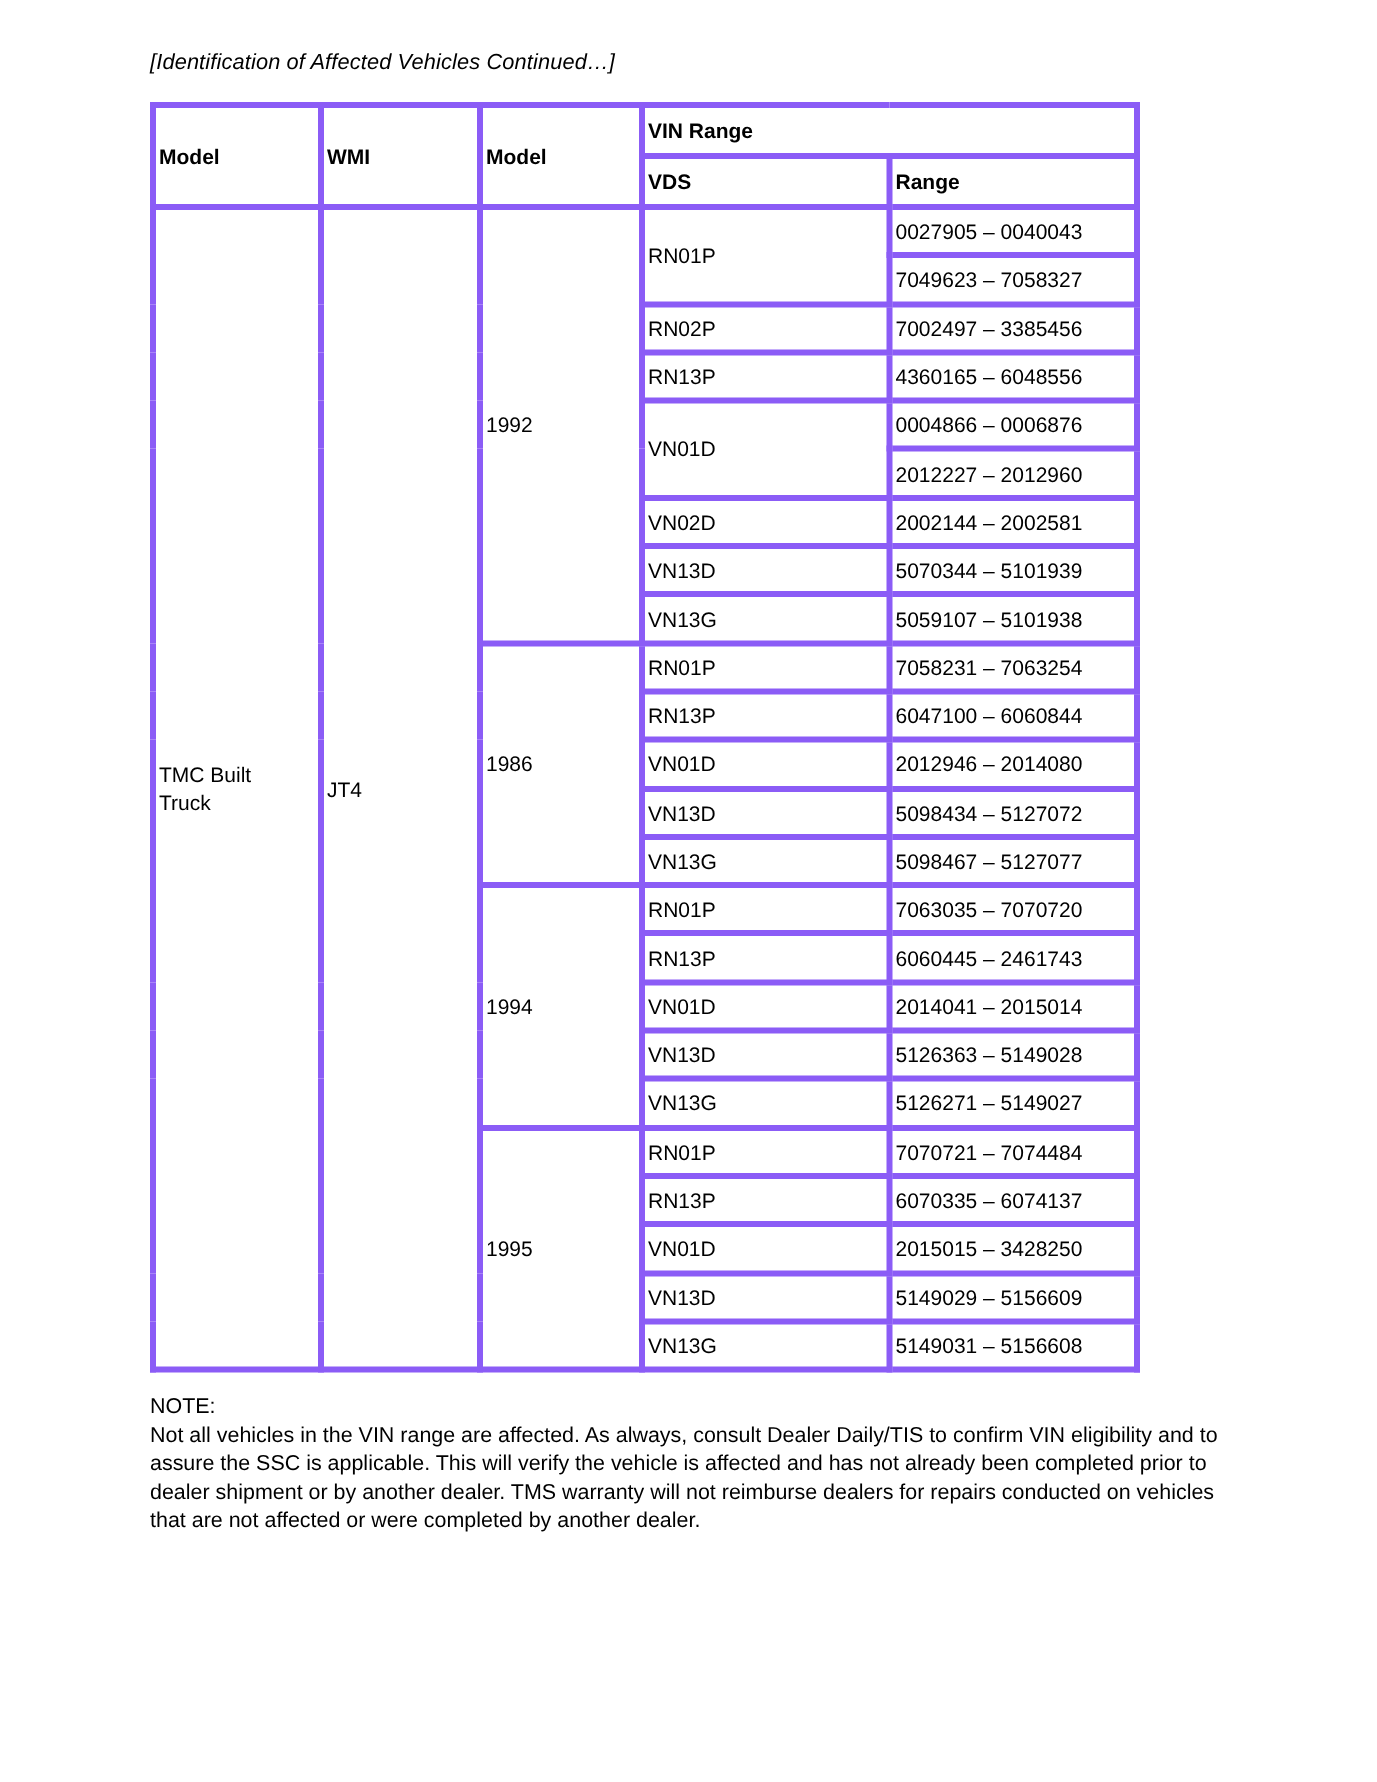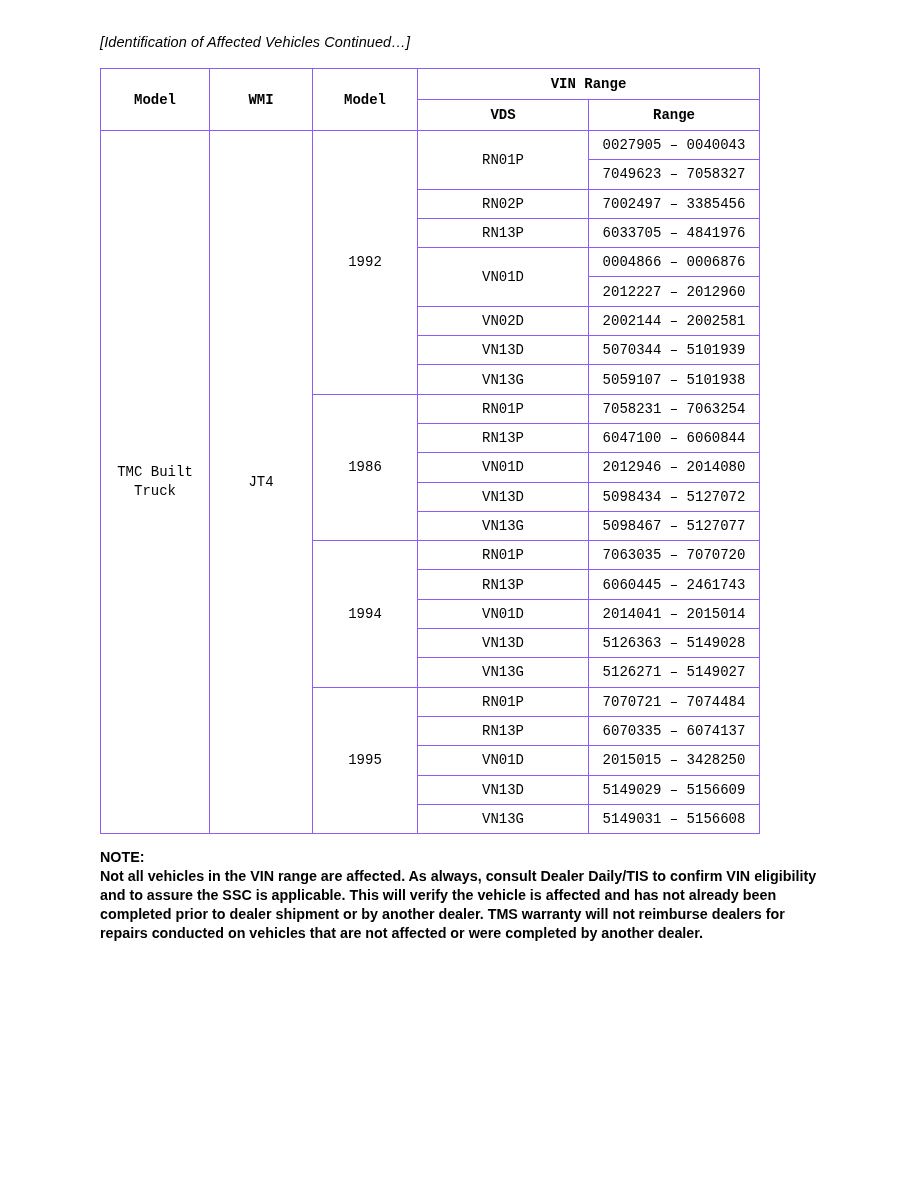--- a/index.html
+++ b/index.html
@@ -30,44 +30,43 @@
     letter-spacing: 0.1px;
   }
   table.vin-table {
     border-collapse: collapse;
     width: 660px;
     table-layout: fixed;
     font-size: 14px;
   }
   table.vin-table th,
   table.vin-table td {
-    border: 1px solid #8b5cf6;
-    text-align: center;
+    border: 4px solid #8b5cf6;
+    text-align: left;
     vertical-align: middle;
     padding: 2px 2px;
     font-weight: normal;
-    font-family: Liberation Mono, monospace;
   }
   table.vin-table th {
     font-weight: bold;
   }
   .h-model   { width: 104px; }
   .h-wmi     { width: 98px;  }
   .h-year    { width: 100px; }
   .h-vds     { width: 120px; }
   .h-range   { width: 238px; }
   .row-cell  { height: 24.3px; margin-top: 36px; }
   .hdr-tall  { height: 26px; }
   .model-cell {
     line-height: 1.35;
   }
   .note {
     margin-top: 14px;
     font-size: 14.3px;
-    font-weight: bold;
+    font-weight: normal;
     line-height: 1.33;
     width: 722px;
   }
   .note-title {
     display: block;
   }
   .note-body {
     display: block;
   }
 </style>
@@ -105,21 +104,21 @@
       </tr>
       <tr>
         <td class="row-cell">7049623 – 7058327</td>
       </tr>
       <tr>
         <td class="row-cell">RN02P</td>
         <td class="row-cell">7002497 – 3385456</td>
       </tr>
       <tr>
         <td class="row-cell">RN13P</td>
-        <td class="row-cell">6033705 – 4841976</td>
+        <td class="row-cell">4360165 – 6048556</td>
       </tr>
       <tr>
         <td class="row-cell" rowspan="2">VN01D</td>
         <td class="row-cell">0004866 – 0006876</td>
       </tr>
       <tr>
         <td class="row-cell">2012227 – 2012960</td>
       </tr>
       <tr>
         <td class="row-cell">VN02D</td>

